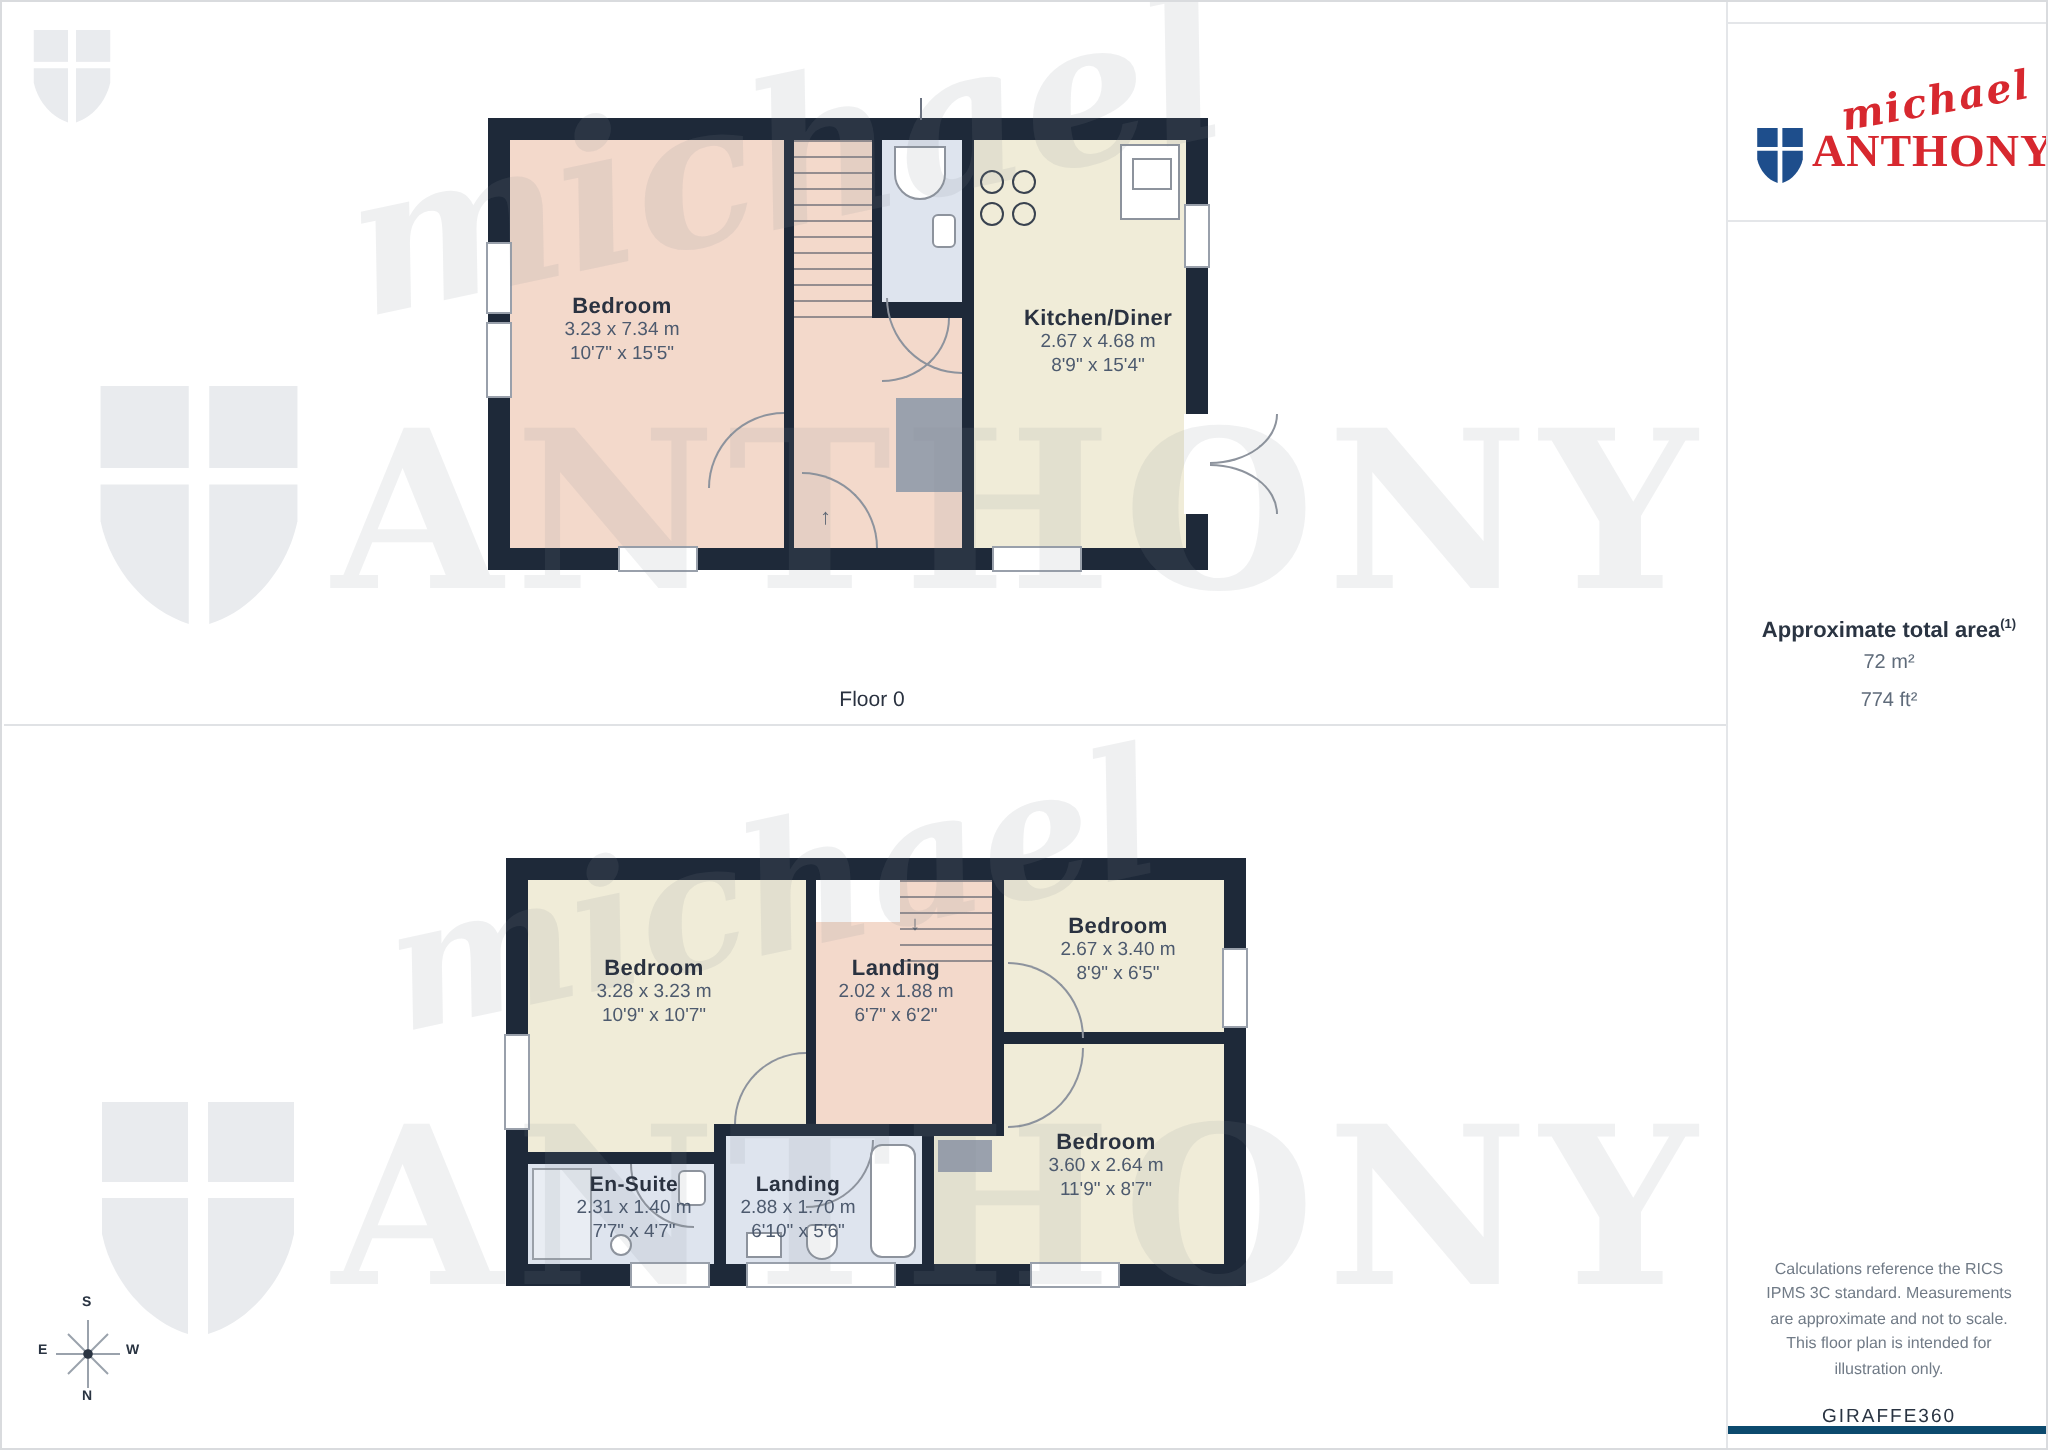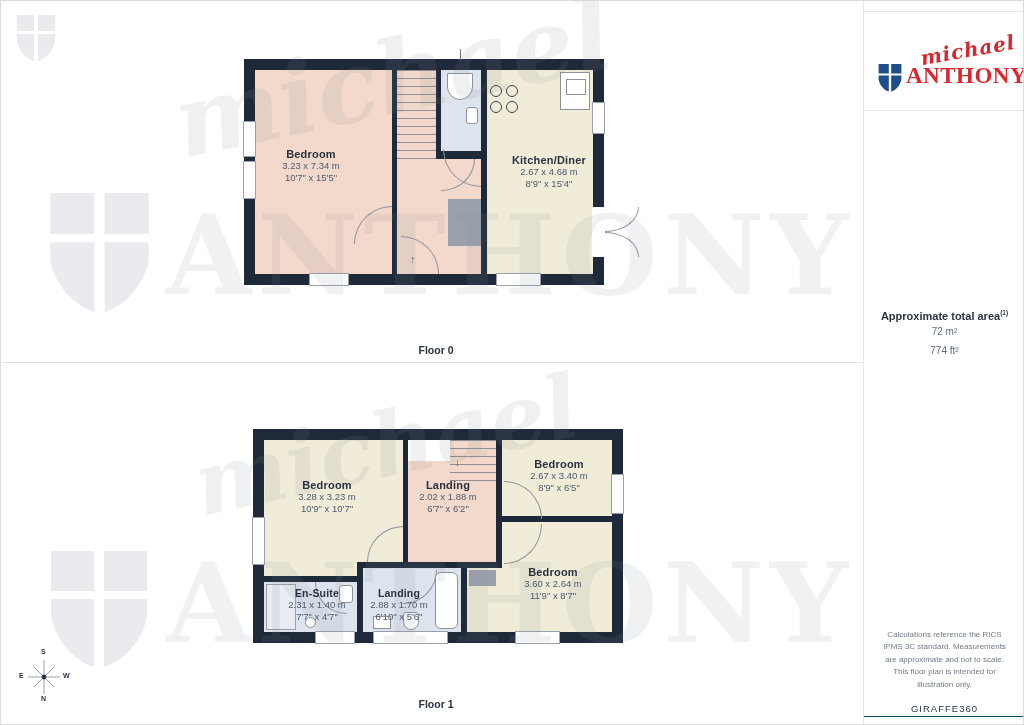--- a/index.html
+++ b/index.html
@@ -32,42 +32,42 @@
   .stair-arrow{position:absolute;color:#5a6472;font-size:10px;z-index:2;}
   
   .room-label{position:absolute;transform:translate(-50%,-50%);text-align:center;
               white-space:nowrap;z-index:3;pointer-events:none;}
   .rn{font-weight:bold;font-size:11px;color:#2a3240;letter-spacing:.2px;}
   .rd{font-size:9.5px;color:#4d5a6e;line-height:1.3;}
   .callout{position:absolute;transform:translateX(-50%);background:#fff;border:1px solid #b9bfc9;
            border-radius:6px;padding:3px 9px 4px;text-align:center;z-index:4;white-space:nowrap;}
   .connector{position:absolute;width:1px;background:#6b7280;z-index:4;}
   .floor-label{position:absolute;left:60px;width:750px;text-align:center;z-index:3;
-               font-weight:bold;font-size:10.5px;color:#2a3240;}
+               font-weight:normal;font-size:10.5px;color:#2a3240;}
   .divider-h{position:absolute;height:1px;background:#e0e2e5;z-index:3;}
   
   #sidebar{position:absolute;left:862px;top:0;width:162px;height:725px;background:#fff;
            border-left:1px solid #e4e6e9;box-sizing:border-box;}
   .logo-wrap{position:absolute;left:0;top:10px;width:100%;height:98px;}
   .logo-michael{font-family:"DejaVu Serif",serif;font-style:italic;font-weight:bold;
                 font-size:20px;color:#d7282f;transform:rotate(-10deg);
                 position:absolute;left:56px;top:26px;letter-spacing:1px;}
   .logo-row{position:absolute;left:14px;top:52px;display:flex;align-items:flex-start;}
   .logo-anthony{font-family:"Liberation Serif",serif;font-weight:bold;font-size:23px;
                 color:#d7282f;letter-spacing:.5px;margin-left:4px;line-height:1;}
   .area-block{position:absolute;left:0;top:308px;width:100%;text-align:center;}
   .area-title{font-weight:bold;font-size:11px;color:#2a3442;}
   .area-title sup{font-size:6.5px;}
   .area-val{font-size:10px;color:#5f6b7a;line-height:1.9;}
   .footnote-box{position:absolute;left:0;top:576px;width:100%;height:38px;
                 border-top:1px solid #e4e6e9;border-bottom:1px solid #e4e6e9;
                 display:flex;align-items:center;justify-content:center;}
   .small-gray{font-size:8px;color:#717b87;text-align:center;line-height:1.55;}
   .disclaimer-box{position:absolute;left:0;top:614px;width:100%;height:102px;
-                  border-bottom:1px solid #0c4a6e;box-sizing:border-box;padding:14px 14px 0;}
+                  border-bottom:4px solid #0c4a6e;box-sizing:border-box;padding:14px 14px 0;}
   .brand-line{margin-top:12px;text-align:center;font-size:9.5px;color:#2a3442;letter-spacing:1px;}
   .brand-line .b{font-weight:normal;}
   
   #compass{position:absolute;left:20px;top:648px;width:46px;height:54px;z-index:3;}
   .cdir{position:absolute;font-size:7px;font-weight:bold;color:#2a3442;}
 </style>
 </head>
 <body>
 
 <div id="page">
@@ -207,21 +207,20 @@
     </div>
     <div class="room-label" style="left:398px;top:604px;">
       <div class="rn" style="font-size:10.5px;">Landing</div>
       <div class="rd">2.88 x 1.70 m</div>
       <div class="rd">6'10" x 5'6"</div>
     </div>
 
     <div class="connector" style="left:459px;top:48px;height:11px;"></div>
 
     <div class="floor-label" style="top:343px;">Floor 0</div>
-    <div class="floor-label" style="top:697px;">Floor 1</div>
     <div class="divider-h" style="left:1px;top:361px;width:861px;"></div>
 
     <div id="compass">
       <svg width="46" height="54" viewBox="0 0 46 54">
         <g stroke="#9aa2ac" stroke-width="1">
           <line x1="23" y1="11" x2="23" y2="45"></line>
           <line x1="7" y1="28" x2="39" y2="28"></line>
           <line x1="13" y1="18" x2="33" y2="38"></line>
           <line x1="33" y1="18" x2="13" y2="38"></line>
         </g>

